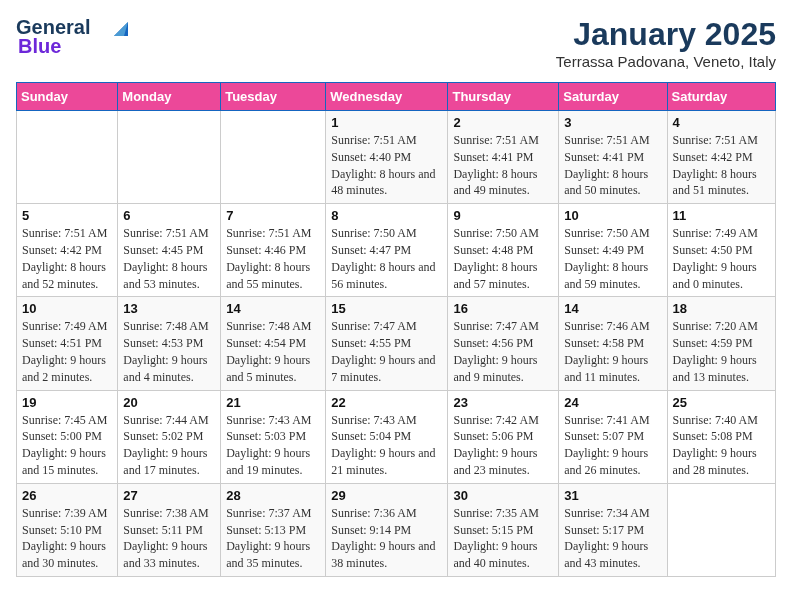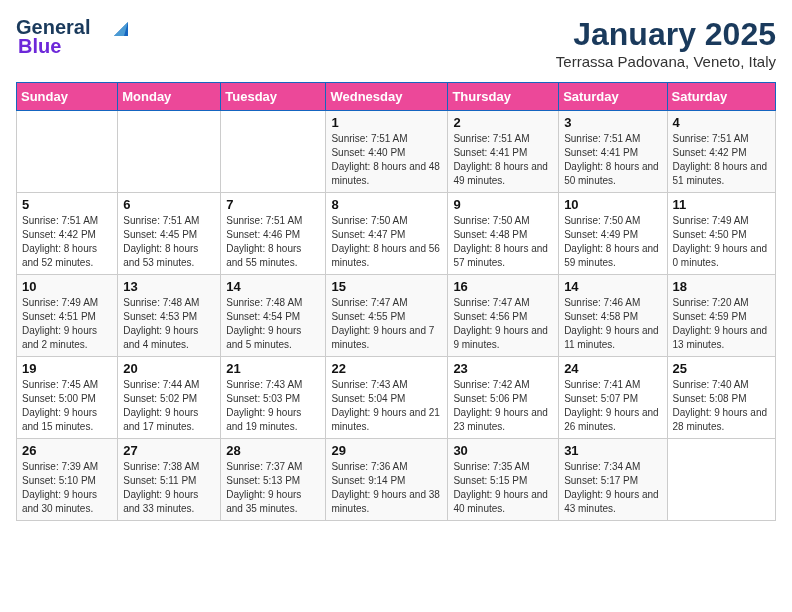--- a/index.html
+++ b/index.html
@@ -63,22 +63,23 @@
       background: #f9f9f9;
     }
     .day-num {
       font-weight: bold;
       font-size: 13px;
       margin-bottom: 2px;
       color: #111;
     }
     .day-detail {
       color: #333;
-      font-size: 10px;
+      font-size: 12px;
       line-height: 1.4;
+      font-family: Liberation Serif, serif;
     }
     .empty-cell {
       background: #fff !important;
     }
     .logo-wrap {
       display: flex;
       align-items: center;
       gap: 20px;
     }
   </style>

